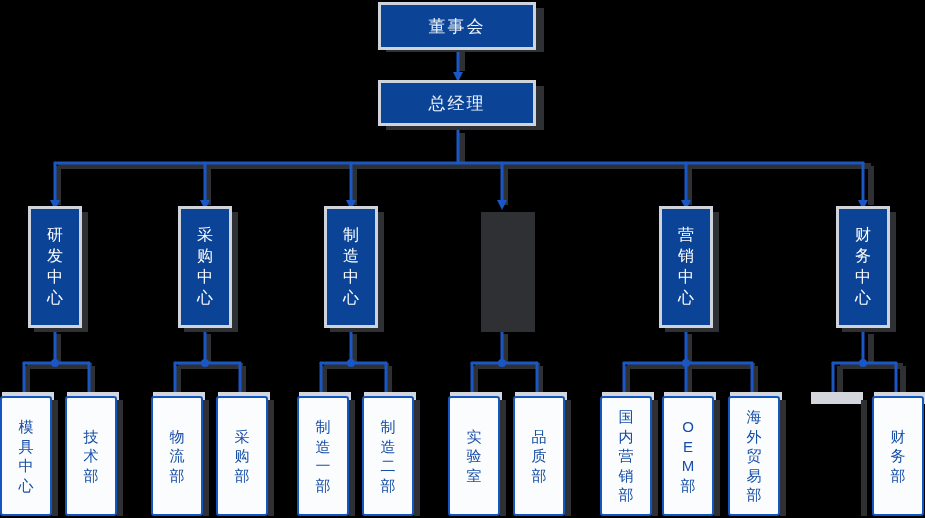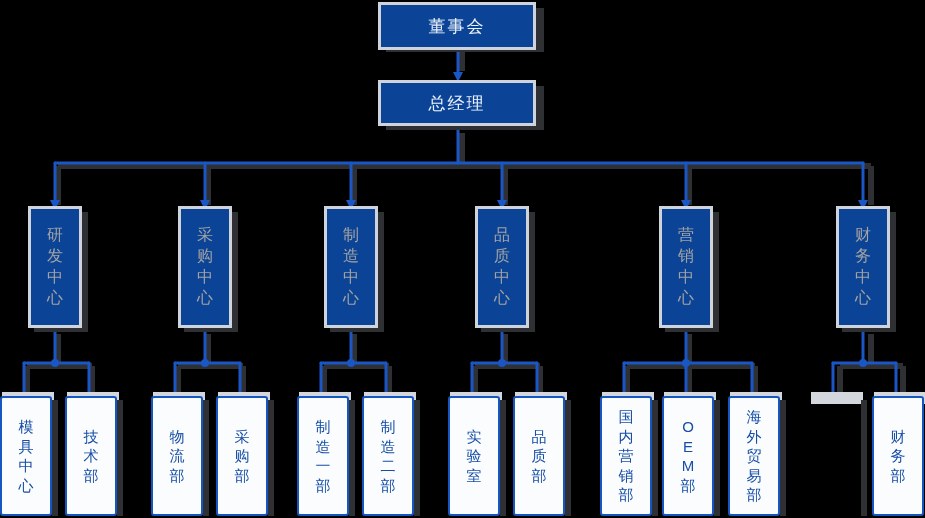--- a/index.html
+++ b/index.html
@@ -48,21 +48,21 @@
 
   
   .node.center {
     background: #0b4497;
     border: 3px solid #ced3dc;
     display: flex;
     align-items: center;
     justify-content: center;
   }
   .node.center .node-label {
-    color: #a3a3a3;
+    color: #ffffff;
     font-size: 16px;
     line-height: 1.30;
     width: 1em;
     word-break: break-all;
     white-space: normal;
   }
 
   
   .node.leaf {
     background: #fafcfe;
@@ -248,23 +248,20 @@
   <div class="node center" style="left:178px; top:206px; width:54px; height:122px;">
     <span class="node-label">采购中心</span>
   </div>
 
   <div class="shadow" style="left:330px; top:212px; width:54px; height:120px;"></div>
   <div class="node center" style="left:324px; top:206px; width:54px; height:122px;">
     <span class="node-label">制造中心</span>
   </div>
 
   <div class="shadow" style="left:481px; top:212px; width:54px; height:120px;"></div>
-  <div class="node center" style="left:475px; top:206px; width:54px; height:122px;">
-    <span class="node-label">品质中心</span>
-  </div>
 
   <div class="shadow" style="left:665px; top:212px; width:54px; height:120px;"></div>
   <div class="node center" style="left:659px; top:206px; width:54px; height:122px;">
     <span class="node-label">营销中心</span>
   </div>
 
   <div class="shadow" style="left:842px; top:212px; width:54px; height:120px;"></div>
   <div class="node center" style="left:836px; top:206px; width:54px; height:122px;">
     <span class="node-label">财务中心</span>
   </div>

